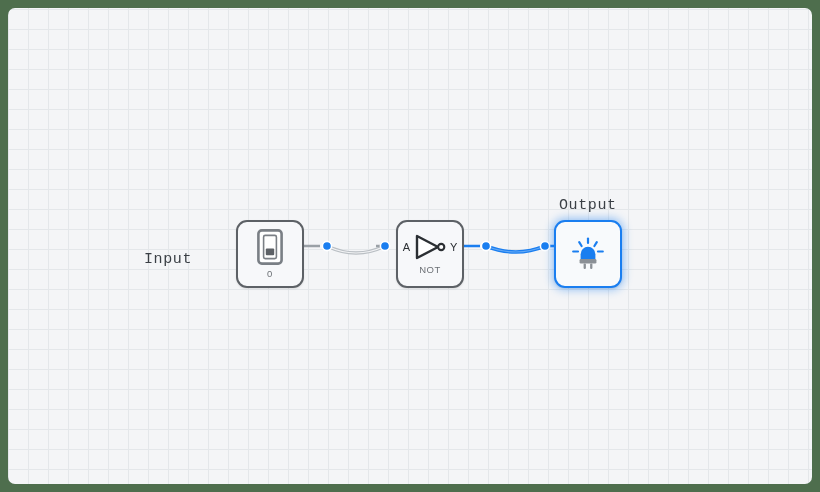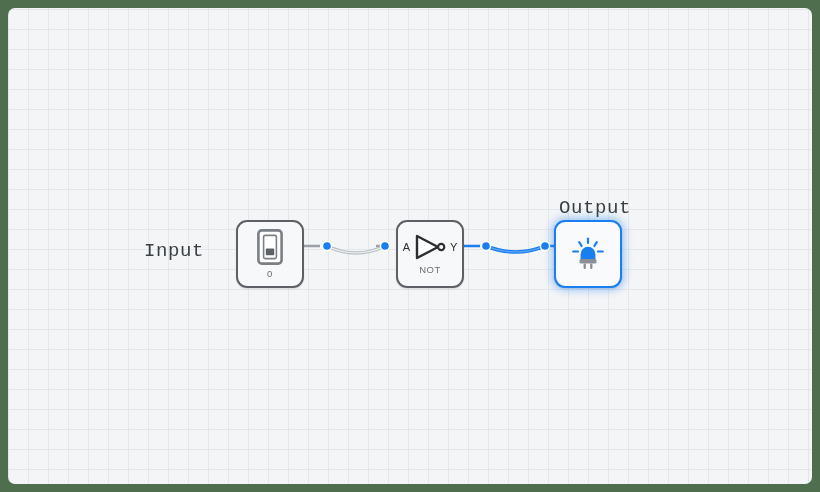--- a/index.html
+++ b/index.html
@@ -116,26 +116,26 @@
   .port-label {
     font-family: "Liberation Sans", sans-serif;
     font-size: 11px;
     color: #2b2f33;
   }
 
   
   .canvas-label {
     position: absolute;
     font-family: "Liberation Mono", "DejaVu Sans Mono", monospace;
-    font-size: 19px;
+    font-size: 15px;
     color: #3a3f45;
     letter-spacing: 0.6px;
     white-space: nowrap;
   }
-  #label-input  { left: 136px; top: 232px; }
+  #label-input  { left: 136px; top: 243px; }
   #label-output { left: 551px; top: 189px; }
 </style>
 </head>
 <body>
 
 <div id="app">
 
   <div id="canvas">
 
     <svg id="wires" viewBox="0 0 804 476" width="804" height="476">

